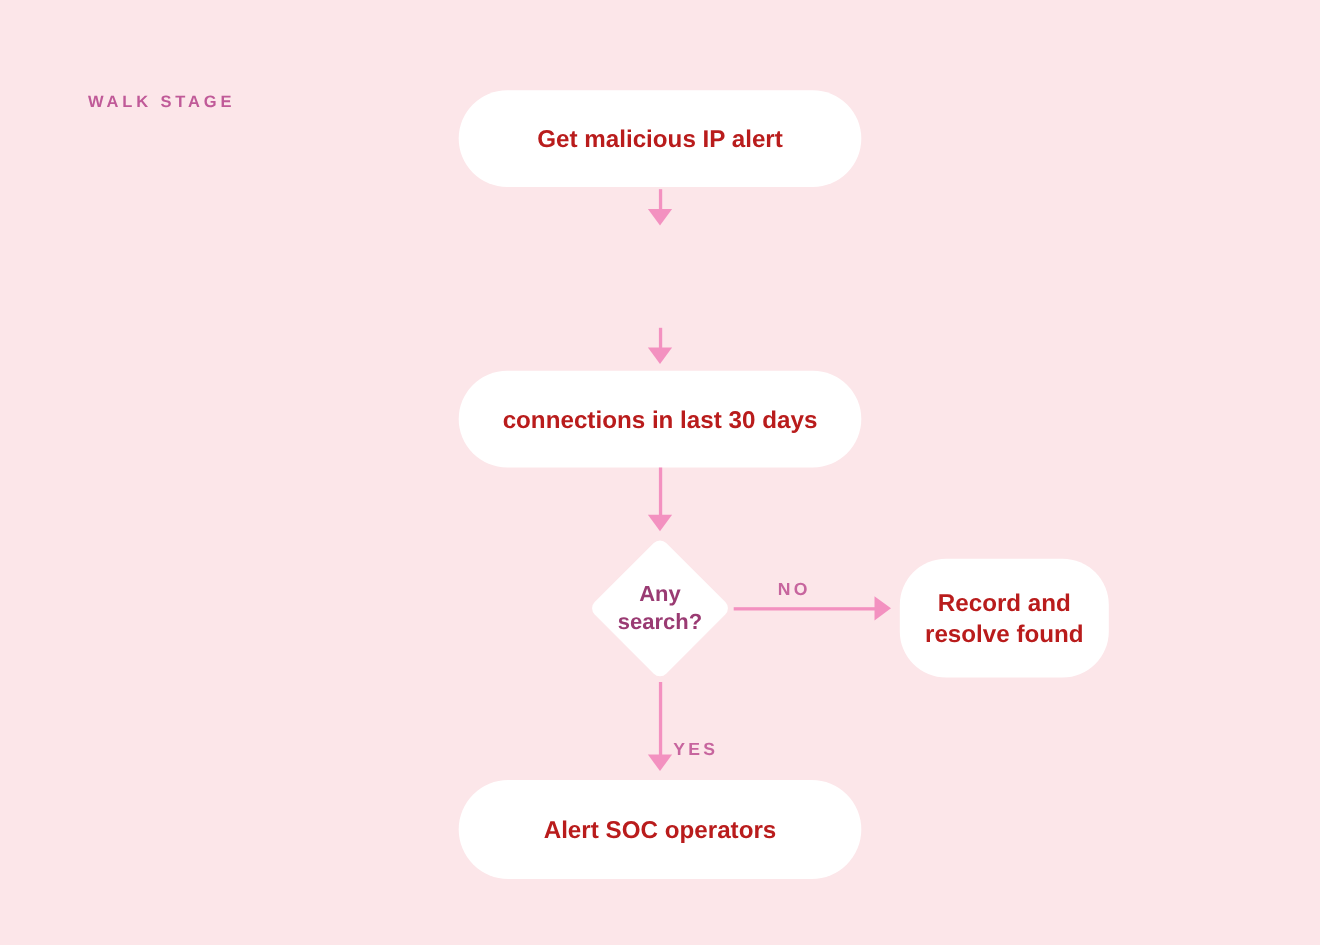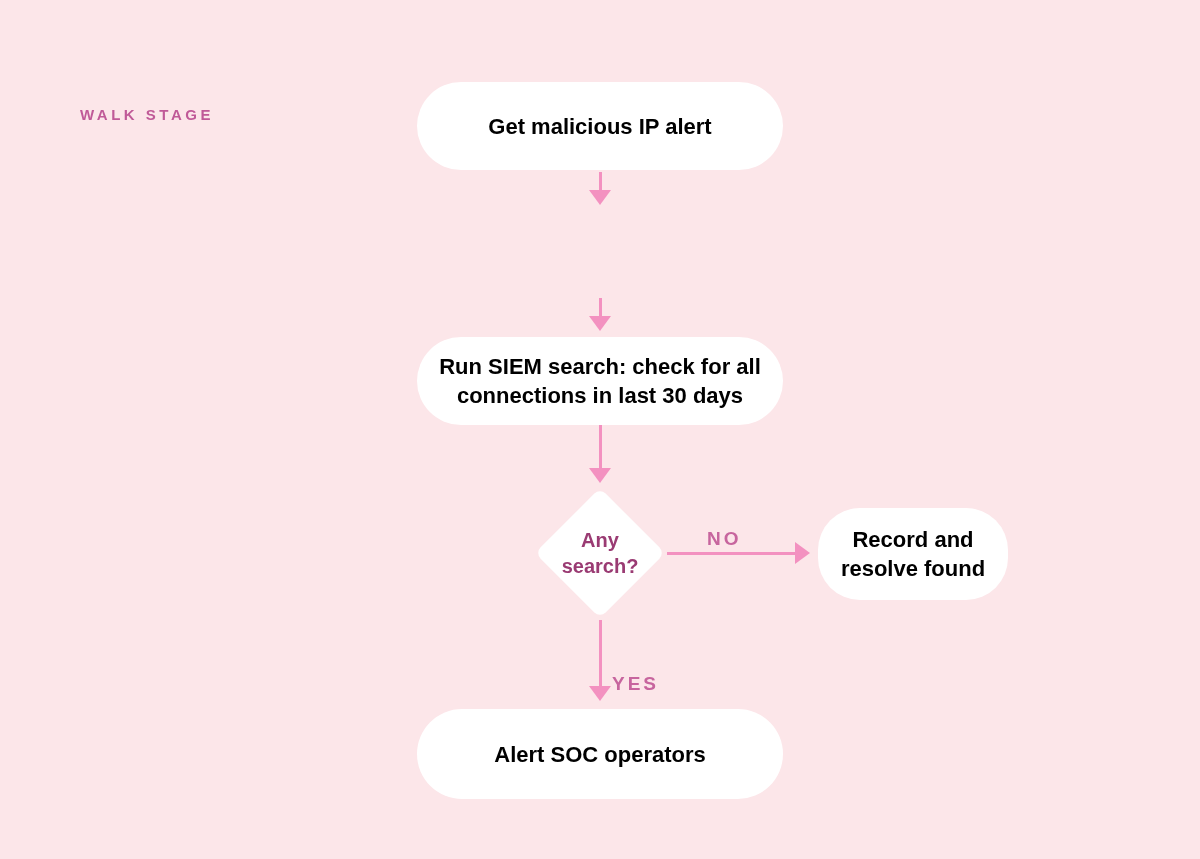--- a/index.html
+++ b/index.html
@@ -16,50 +16,49 @@
     overflow: hidden;
   }
   .stage-title {
     position: absolute;
     left: 80px;
     top: 84px;
     font-size: 15px;
     font-weight: 700;
     letter-spacing: 3.5px;
     color: #c05a98;
-    margin-top: 22px;
   }
   .pill {
     position: absolute;
     background: #ffffff;
     display: flex;
     flex-direction: column;
     align-items: center;
     justify-content: center;
     text-align: center;
-    color: #000000;
+    color: #b91c1c;
     font-weight: 700;
     font-size: 22px;
     line-height: 29px;
   }
   .pill-main {
     left: 417px;
     width: 366px;
     height: 88px;
     border-radius: 46px;
   }
   .pill-start  { top: 82px;  }
   .pill-connect{ top: 210px; }
   .pill-search { top: 337px; }
   .pill-alert  { top: 709px; height: 90px; text-align: right; }
   .pill-record {
     left: 818px;
     top: 508px;
     width: 190px;
-    height: 92px;
+    height: 108px;
     border-radius: 42px;
   }
   .pill-record span { font-size: 22px; line-height: 29px; }
 
   .stem-v {
     position: absolute;
     width: 3px;
     background: #f391c0;
   }
   .stem-h {
@@ -106,21 +105,21 @@
     align-items: center;
     justify-content: center;
     text-align: left;
     color: #9a3b73;
     font-weight: 700;
     font-size: 20px;
     line-height: 26px;
   }
   .branch-label {
     position: absolute;
-    font-size: 19px;
+    font-size: 16px;
     font-weight: 700;
     letter-spacing: 3px;
     color: #c7659e;
   }
   .label-no  { left: 707px; top: 528px; }
   .label-yes { left: 612px; top: 646px; margin-top: 27px; }
 </style>
 </head>
 <body>
 
@@ -137,21 +136,20 @@
     <div class="head-down" style="left:589px; top:190px;"></div>
   </div>
 
 
   <div>
     <div class="stem-v" style="left:598.5px; top:298px; height:20px;"></div>
     <div class="head-down" style="left:589px; top:316px;"></div>
   </div>
 
   <div class="pill pill-main pill-search">
-    <span>Run SIEM search: check for all</span>
     <span>connections in last 30 days</span>
   </div>
 
   <div>
     <div class="stem-v" style="left:598.5px; top:425px; height:45px;"></div>
     <div class="head-down" style="left:589px; top:468px;"></div>
   </div>
 
   <div class="diamond-wrap">
     <div class="diamond-shape"></div>

